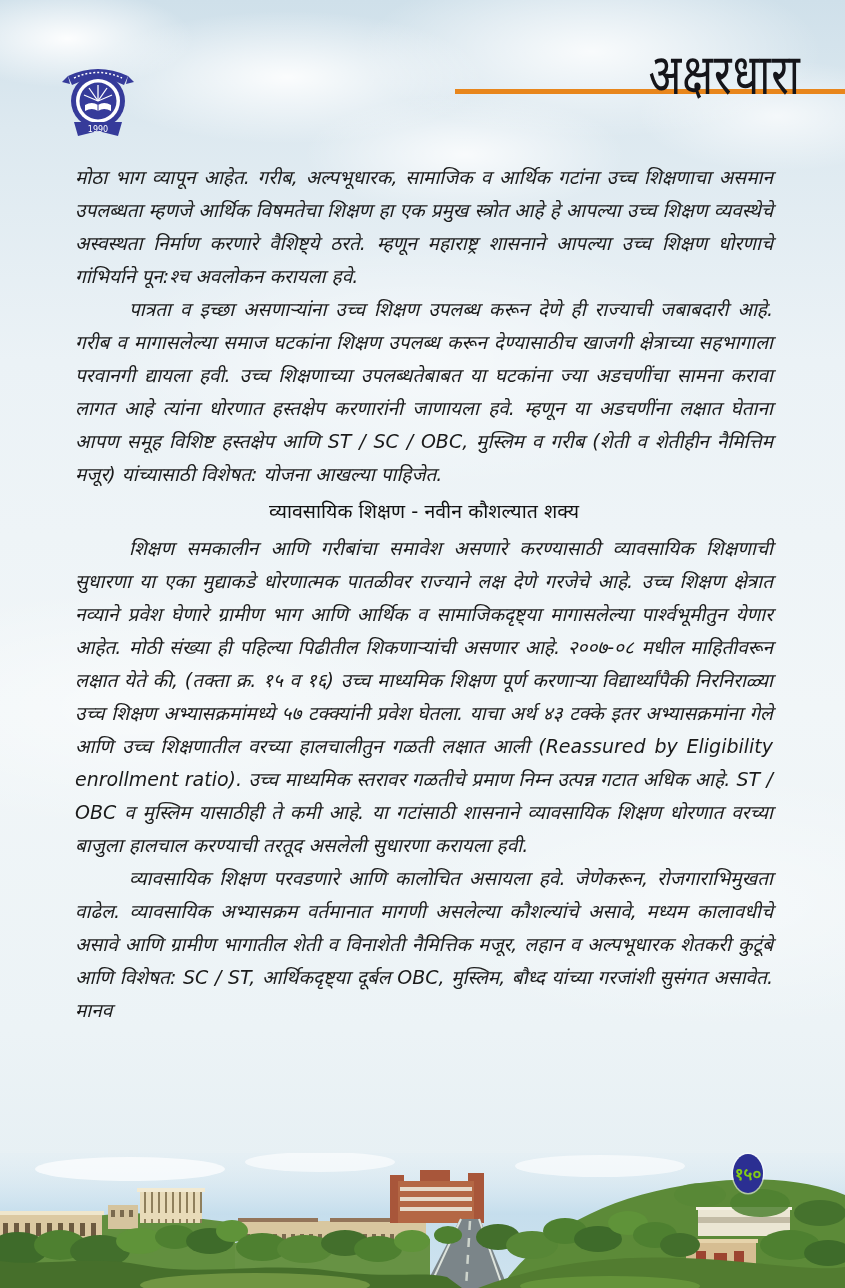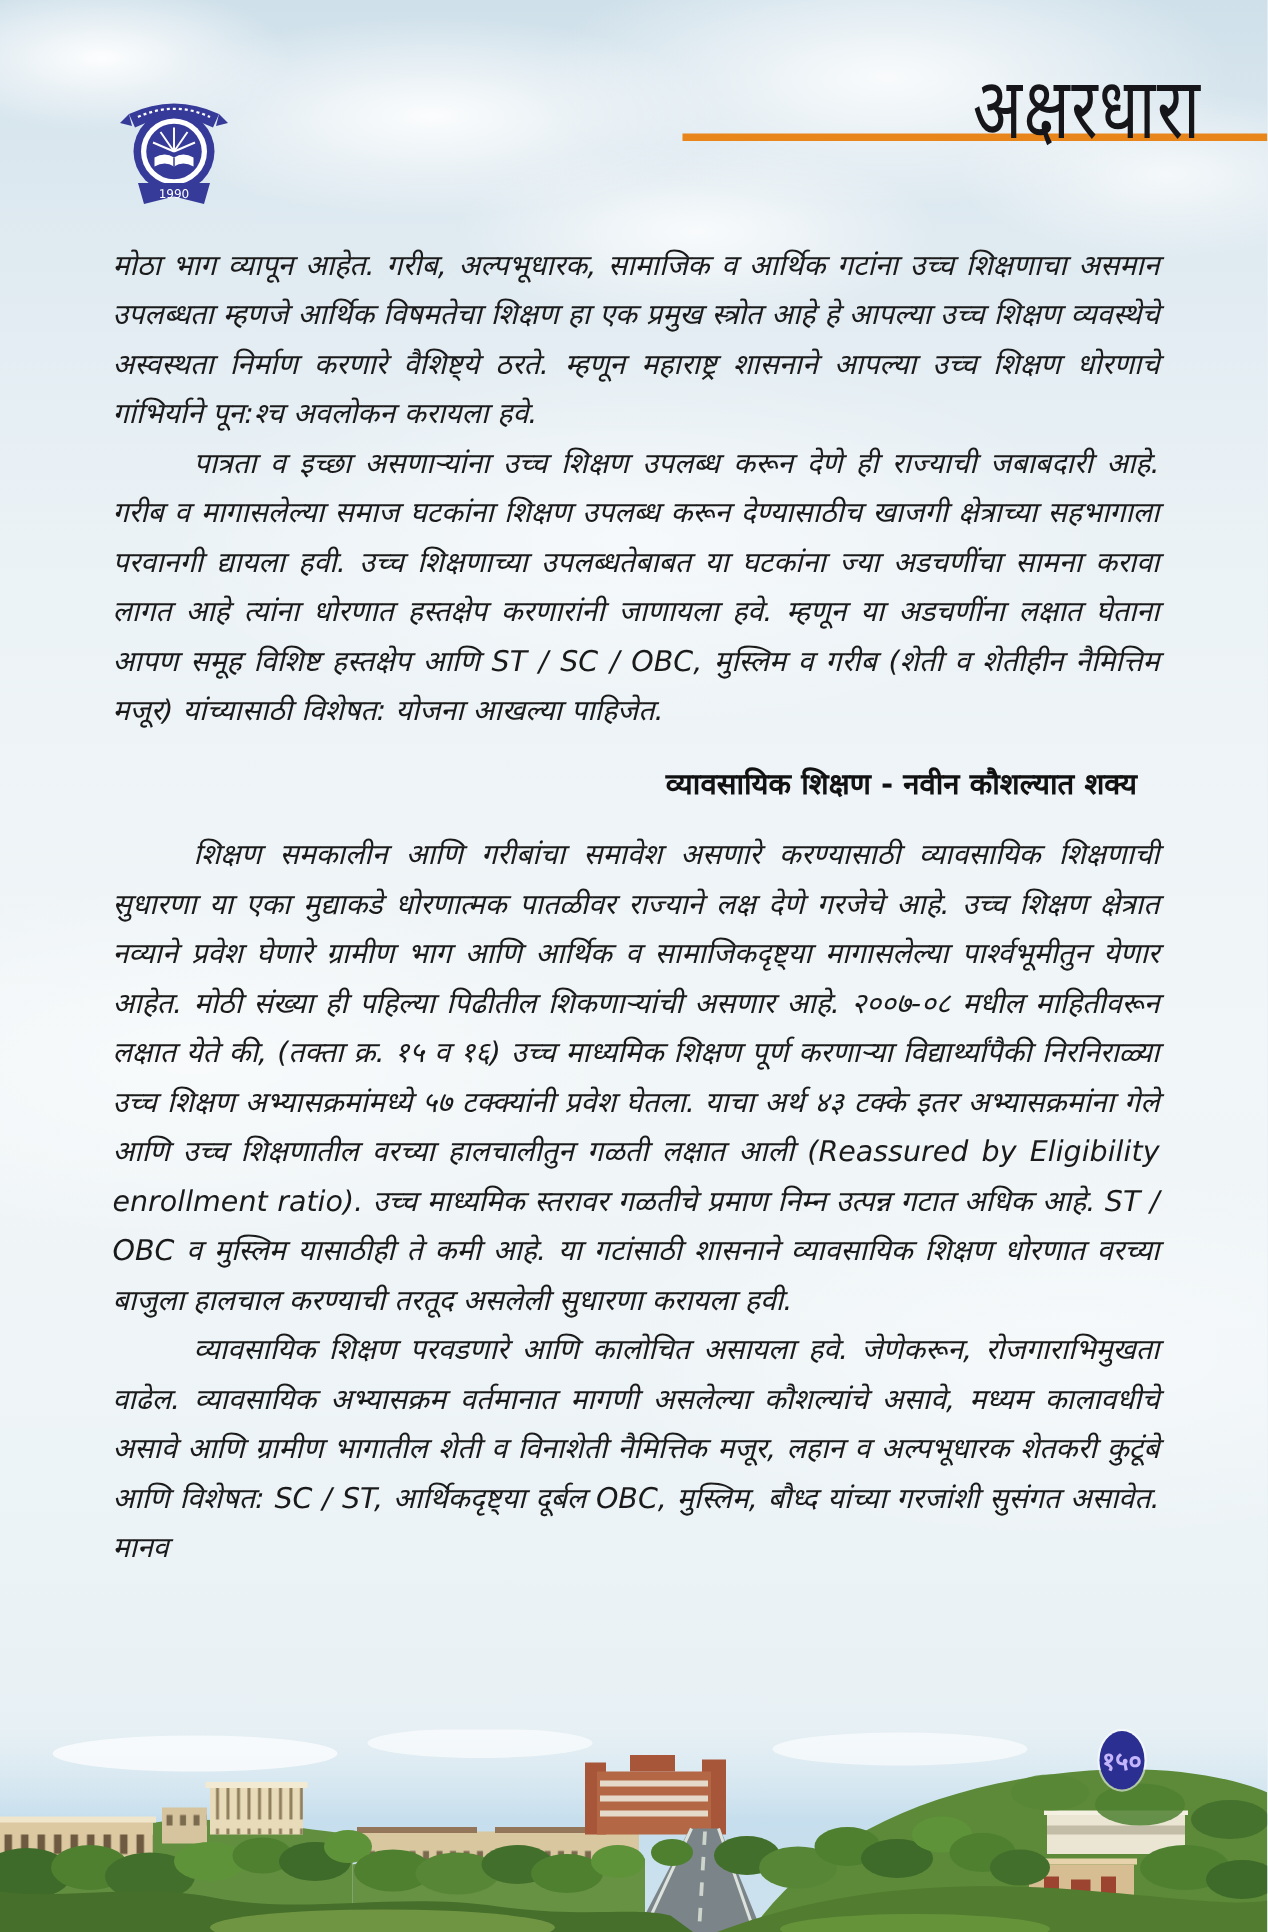--- a/index.html
+++ b/index.html
@@ -15,47 +15,47 @@
       radial-gradient(280px 95px at 34% 6%, rgba(255,255,255,.9), rgba(255,255,255,0) 70%),
       radial-gradient(320px 120px at 70% 4%, rgba(255,255,255,.85), rgba(255,255,255,0) 72%),
       radial-gradient(230px 85px at 55% 12%, rgba(255,255,255,.8), rgba(255,255,255,0) 70%),
       radial-gradient(200px 80px at 92% 9%, rgba(255,255,255,.7), rgba(255,255,255,0) 70%),
       radial-gradient(420px 170px at 50% 28%, rgba(255,255,255,.55), rgba(255,255,255,0) 75%),
       radial-gradient(400px 160px at 15% 55%, rgba(255,255,255,.5), rgba(255,255,255,0) 75%),
       radial-gradient(430px 170px at 85% 70%, rgba(255,255,255,.45), rgba(255,255,255,0) 75%),
       linear-gradient(180deg,#cfe0ea 0%,#dde9f0 10%,#ebf2f6 28%,#f1f6f8 55%,#ecf3f6 80%,#e2edf2 100%);
   }
   
-  .logo{position:absolute;left:76px;top:58px;width:80px;height:82px;}
+  .logo{position:absolute;left:58px;top:58px;width:80px;height:82px;}
   .masthead-rule{position:absolute;left:455px;top:89px;width:390px;height:5px;z-index:1;}
   .masthead-title{
     position:absolute;right:44px;top:46px;z-index:2;
     font-size:43px;color:#15151a;line-height:1;
     transform:scaleY(1.32);transform-origin:top right;
     letter-spacing:1px;font-weight:normal;
   }
   
   .article{
     position:absolute;left:75px;top:161px;width:698px;z-index:2;
     font-size:19px;line-height:33px;color:#1a1a1a;text-align:justify;
   }
   .para{margin:0;font-style:italic;}
   .para.indent{text-indent:54px;}
   .section-heading{
-    margin:15px;font-size:19.5px;line-height:33px;font-weight:bold;
-    text-align:right;color:#111;
+    margin:4px;font-size:19.5px;line-height:33px;font-weight:normal;
+    text-align:center;color:#111;
   }
   
   .photo{position:absolute;left:0;top:1153px;width:845px;height:135px;z-index:3;}
   .photo svg{display:block;}
   .page-badge{
     position:absolute;left:733px;top:1154px;width:30px;height:39px;z-index:5;
     background:#2b2f92;border-radius:50%;
     display:flex;align-items:center;justify-content:center;
-    color:#c4b5fd;font-size:17px;font-weight:bold;
+    color:#84cc16;font-size:17px;font-weight:bold;
     box-shadow:0 0 0 1.5px rgba(255,255,255,.55);
   }
 </style>
 </head>
 <body>
 
 <div class="page">
 
   <div class="logo">
     <svg width="80" height="82" viewBox="0 0 80 82" xmlns="http://www.w3.org/2000/svg">

